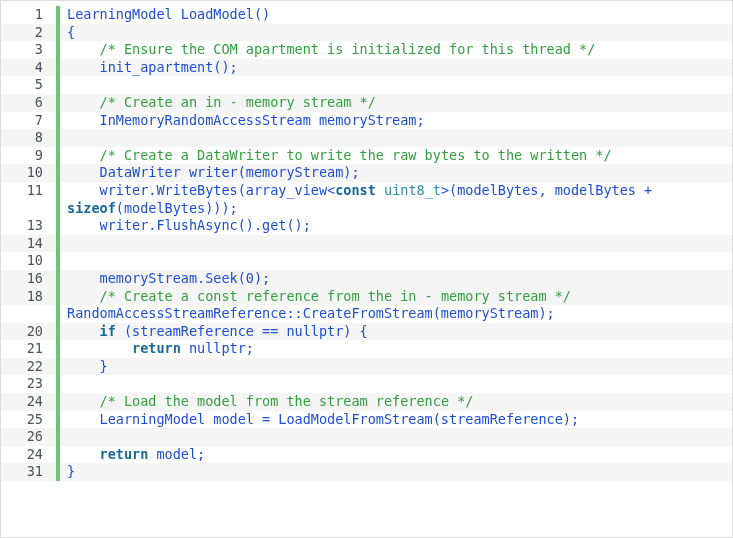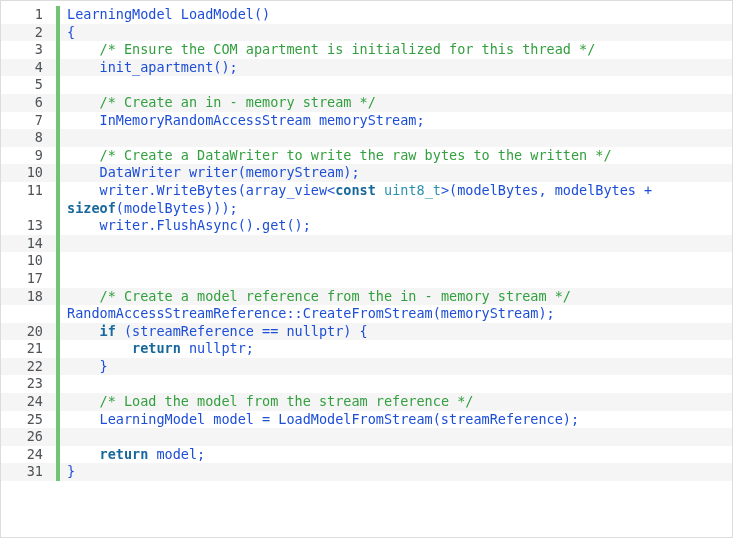--- a/index.html
+++ b/index.html
@@ -105,27 +105,27 @@
       <span class="code"><span class="tok-plain">    writer.FlushAsync().get();</span></span>
     </div>
     <div class="row shade">
       <span class="gutter">14</span>
       <span class="code"></span>
     </div>
     <div class="row">
       <span class="gutter">10</span>
       <span class="code"><span class="tok-plain">    </span></span>
     </div>
-    <div class="row">
-      <span class="gutter">17</span>
-      <span class="code"></span>
+    <div class="row shade">
+      <span class="gutter">16</span>
+      <span class="code"><span class="tok-plain">    memoryStream.Seek(0);</span></span>
     </div>
     <div class="row shade">
       <span class="gutter">18</span>
-      <span class="code"><span class="tok-plain">    </span><span class="tok-comment">/* Create a model reference from the in - memory stream */</span></span>
+      <span class="code"><span class="tok-plain">    </span><span class="tok-comment">/* Create a const reference from the in - memory stream */</span></span>
     </div>
     <div class="row">
       <span class="gutter"></span>
       <span class="code"><span class="tok-plain">RandomAccessStreamReference::CreateFromStream(memoryStream);</span></span>
     </div>
     <div class="row shade">
       <span class="gutter">20</span>
       <span class="code"><span class="tok-plain">    </span><span class="tok-keyword">if</span><span class="tok-plain"> (streamReference == nullptr) {</span></span>
     </div>
     <div class="row">

